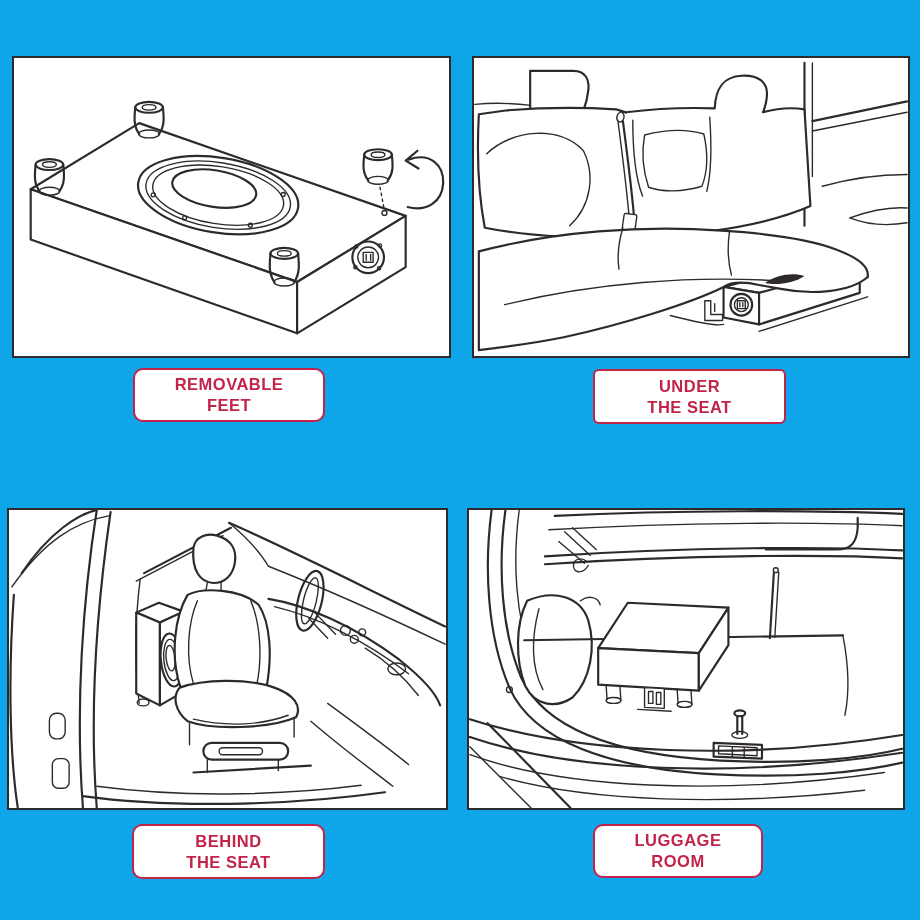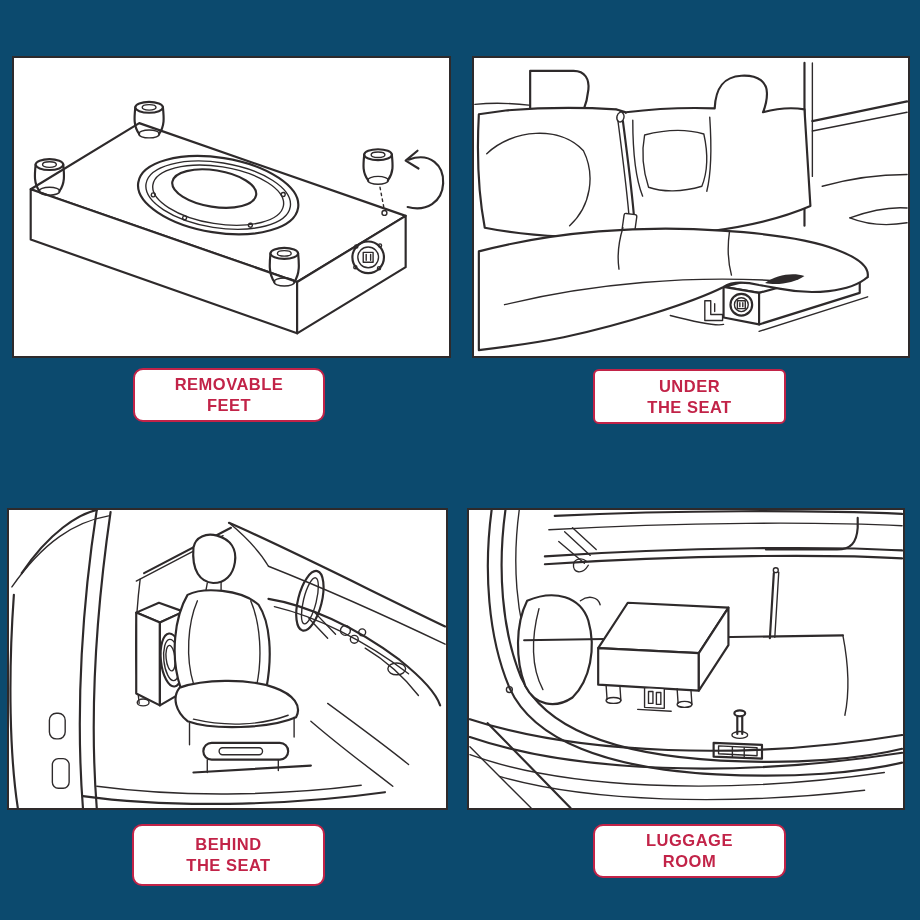--- a/index.html
+++ b/index.html
@@ -1,32 +1,32 @@
 <!DOCTYPE html>
 <html><head>
 <meta charset="utf-8">
 <style>
   html,body{margin:0;padding:0;background:#ffffff;}
-  #stage{position:relative;width:920px;height:920px;background:#0c4a6e;overflow:hidden;
+  #stage{position:relative;width:920px;height:920px;background:#0ea5e9;overflow:hidden;
          font-family:"Liberation Sans",sans-serif;}
   .panel{position:absolute;border:2px solid #2e2a2b;background:#ffffff;box-sizing:border-box;}
   .panel svg{display:block;width:100%;height:100%;}
   #panel1{left:12px;top:56px;width:439px;height:302px;}
   #panel2{left:472px;top:56px;width:438px;height:302px;}
   #panel3{left:7px;top:508px;width:441px;height:302px;}
   #panel4{left:467px;top:508px;width:438px;height:302px;}
   .caption{position:absolute;border:2.5px solid #c22348;border-radius:10px;background:#ffffff;
            display:flex;align-items:center;justify-content:center;text-align:center;
            color:#c22348;font-weight:bold;font-size:16.5px;line-height:1.25;
            letter-spacing:0.5px;box-sizing:border-box;}
   .caption span{white-space:pre-line;}
   #cap1{left:133px;top:368px;width:192px;height:54px;}
   #cap2{left:593px;top:369px;width:193px;height:55px;border-radius:6px;}
-  #cap3{left:132px;top:824px;width:193px;height:62px;}
-  #cap4{left:593px;top:824px;width:193px;height:54px;}
+  #cap3{left:132px;top:824px;width:193px;height:55px;}
+  #cap4{left:593px;top:824px;width:170px;height:54px;}
   
   svg *{stroke:#2e2a2b;fill:none;stroke-linecap:round;stroke-linejoin:round;}
   svg .s2{stroke-width:2.2;}
   svg .s1{stroke-width:1.4;}
   svg .f{fill:#ffffff;}
   svg .fd{fill:#2e2a2b;stroke:none;}
   svg .dash{stroke-dasharray:2.5 3.5;}
 </style>
 </head>
 <body>

